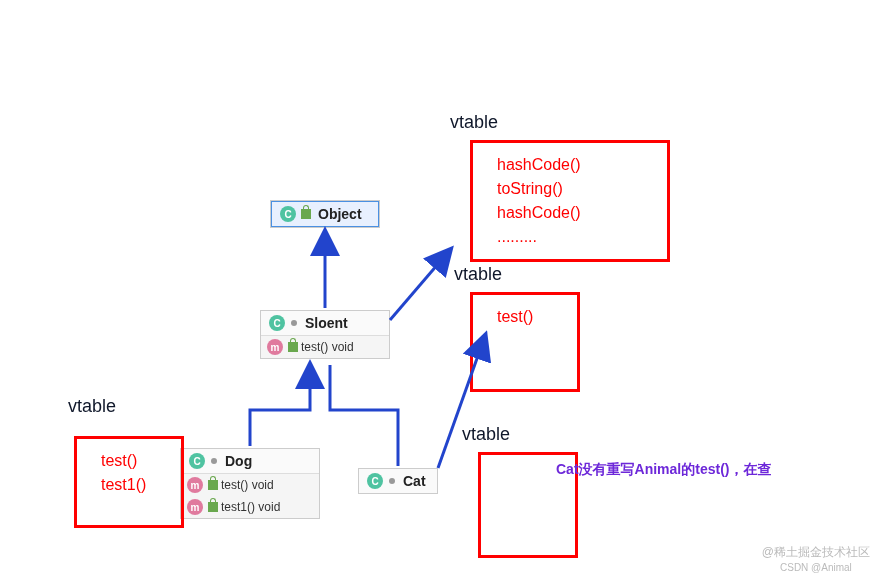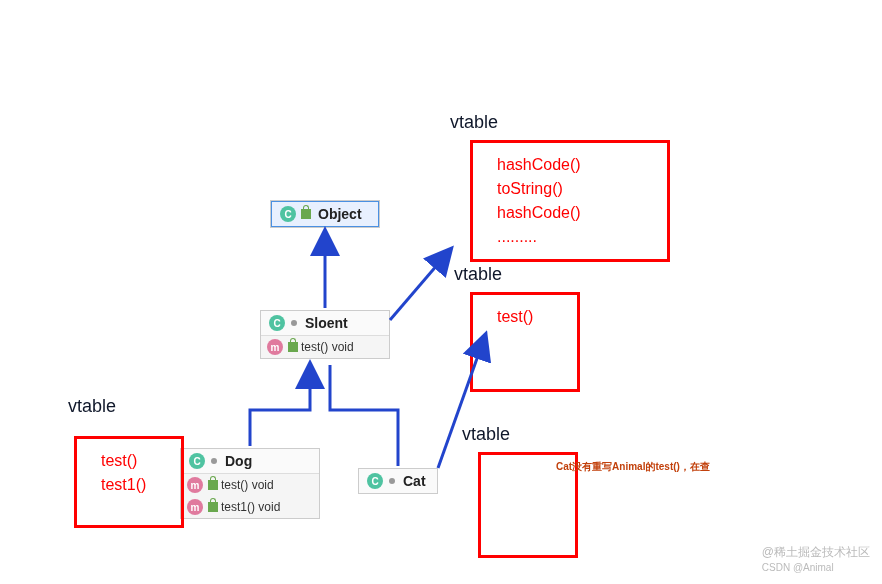--- a/index.html
+++ b/index.html
@@ -16,23 +16,23 @@
   
   .icon-c { display: inline-flex; width: 16px; height: 16px; border-radius: 50%; background: #4fc3a1; color: #fff; font-size: 10px; font-weight: bold; align-items: center; justify-content: center; margin-right: 2px; }
   .icon-m { display: inline-flex; width: 16px; height: 16px; border-radius: 50%; background: #e07a9e; color: #fff; font-size: 10px; font-weight: bold; align-items: center; justify-content: center; margin-right: 2px; }
   .icon-dot { display: inline-block; width: 6px; height: 6px; border-radius: 50%; background: #999; margin: 0 4px; }
   .icon-lock { display: inline-block; width: 10px; height: 10px; background: #6aa84f; margin: 0 3px; position: relative; }
   .icon-lock::before { content: ''; position: absolute; top: -4px; left: 2px; width: 4px; height: 4px; border: 1px solid #6aa84f; border-radius: 3px 3px 0 0; border-bottom: none; }
   
   .vtable-label { position: absolute; color: #0f172a; font-size: 18px; }
   .vtable-box { position: absolute; border: 3px solid #ff0000; padding: 10px 24px; color: #ff0000; font-size: 16px; line-height: 1.5; margin-left: 28px; }
   
-  .cat-note { position: absolute; color: #c2410c; font-size: 10px; font-weight: bold; line-height: 1.4; }
+  .cat-note { position: absolute; color: #6d28d9; font-size: 14px; font-weight: bold; line-height: 1.4; }
   
-  .watermark { position: absolute; bottom: 10px; right: 12px; color: #bbb; font-size: 12px; text-align: left; line-height: 1.3; }
+  .watermark { position: absolute; bottom: 10px; right: 12px; color: #bbb; font-size: 12px; text-align: center; line-height: 1.3; }
   .watermark-sub { font-size: 10px; }
   
   svg.arrows { position: absolute; top: 0; left: 0; width: 882px; height: 584px; pointer-events: none; }
 </style>
 </head>
 <body>
 
 <div class="header-text">
 </div>
 

